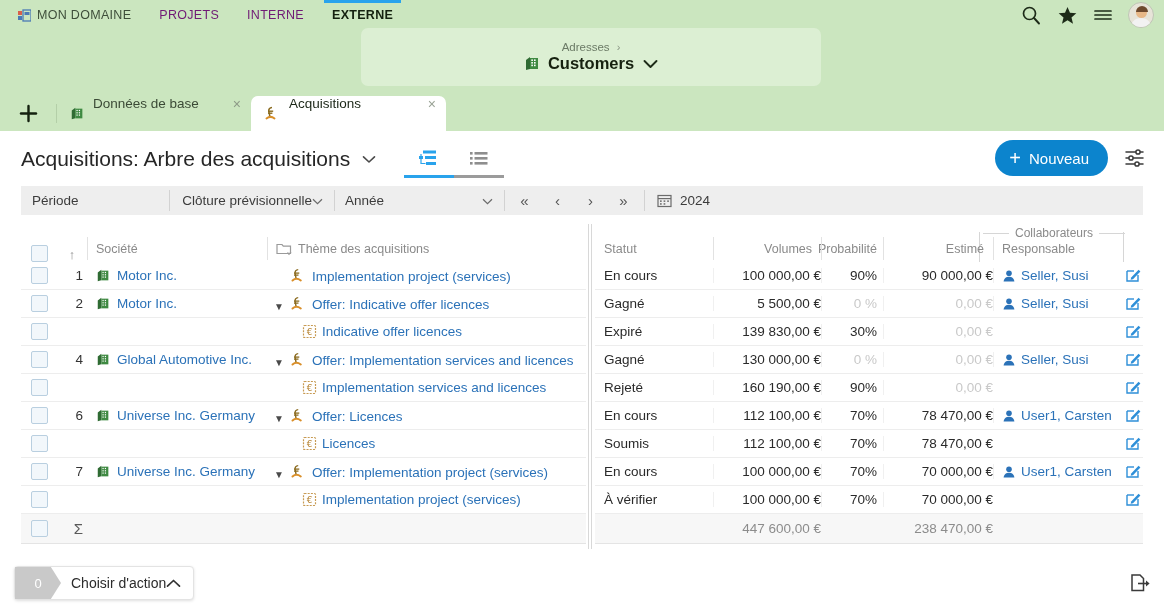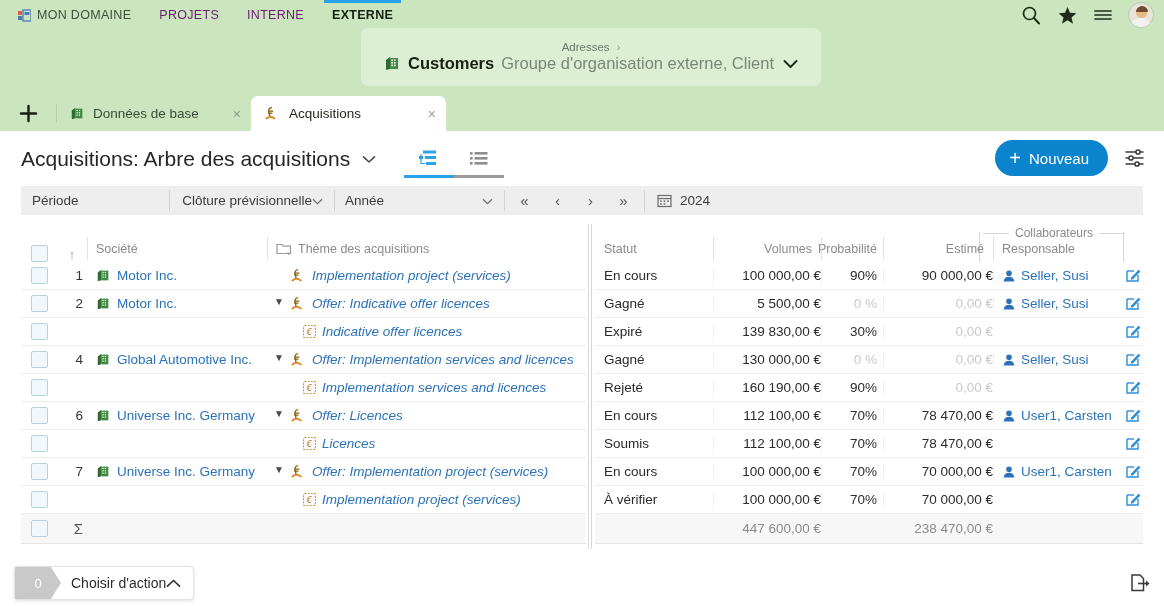--- a/index.html
+++ b/index.html
@@ -48,21 +48,21 @@
   .ctx-desc { font-size:16.5px; color:#78857290; color:#7b8775; }
   .ctx-chev { font-size:15px; color:#2e3a2a; margin-left:2px; }
 
   
   .tabstrip { position:absolute; left:0; bottom:0; height:35px; width:1164px; display:flex; align-items:flex-end; }
   .plus-tab {
     width:56px; height:35px; display:flex; align-items:center; justify-content:center;
     font-size:23px; color:#1d2a18; cursor:pointer; font-weight:300;
   }
   .tab {
-    height:35px; display:flex; align-items:center; gap:8px; padding:0 10px 0 14px;
+    height:35px; display:flex; gap:8px; padding:0 10px 0 14px;
     font-size:13.5px; color:#3b4a36; cursor:pointer; position:relative; min-width:60px;
   }
   .tab .tabsep { position:absolute; left:0; top:8px; bottom:8px; width:1px; background:#b4cfa8; }
   .tab.active {
     background:#ffffff; color:#1b2617; border-radius:7px 7px 0 0;
   }
   .tab .tclose { font-size:14px; color:#8d9a87; margin-left:6px; }
   .tab.active .tclose { color:#9aa396; }
 
   
@@ -126,21 +126,21 @@
   .cg-line { height:1px; background:#d6d6d6; width:26px; }
   .cg-box { position:absolute; top:8px; border-left:1px solid #d6d6d6; border-right:1px solid #d6d6d6; height:30px; }
 
   .row {
     height:28px; display:flex; align-items:center; border-bottom:1px solid #ededed;
     font-size:13.5px; color:#2a2a2a;
   }
   .row.sum { background:#f7f7f7; border-bottom:1px solid #e4e4e4; color:#8c8c8c; height:30px; }
   .c-num { width:30px; flex:0 0 30px; text-align:right; padding-right:4px; font-size:13.5px; color:#333; }
   .c-company { width:183px; flex:0 0 183px; display:flex; align-items:center; gap:6px; padding-left:9px; overflow:hidden;}
-  .c-theme { flex:1 1 auto; display:flex; align-items:flex-start; gap:5px; padding-left:0px; overflow:hidden;font-style:italic; }
+  .c-theme { flex:1 1 auto; display:flex; align-items:flex-end; gap:5px; padding-left:0px; overflow:hidden; }
   .lnk { color:#2b72b8; cursor:pointer; white-space:nowrap; }
   .twisty { width:14px; flex:0 0 14px; font-size:10px; color:#4a4a4a; text-align:center; cursor:pointer; }
   .twisty.empty { visibility:hidden; }
   .indent-0 { padding-left:2px; }
   .indent-1 { padding-left:32px; }
 
   .c-statut { width:118px; flex:0 0 118px; padding-left:9px; }
   .c-vol { width:108px; flex:0 0 108px; text-align:right; }
   .c-prob { width:62px; flex:0 0 62px; text-align:right; }
   .c-est  { width:110px; flex:0 0 110px; text-align:right; }
@@ -236,21 +236,20 @@
               <rect x="7.3" y="4.4" width="1.6" height="1.6"></rect>
               <rect x="10" y="4.4" width="1.6" height="1.6"></rect>
               <rect x="7.3" y="7" width="1.6" height="1.6"></rect>
               <rect x="10" y="7" width="1.6" height="1.6"></rect>
               <rect x="7.3" y="9.6" width="1.6" height="1.6"></rect>
               <rect x="10" y="9.6" width="1.6" height="1.6"></rect>
             </g>
         </svg>
       </span>
       <span class="ctx-name">Customers</span>
-      <span class="ctx-desc">Groupe d'organisation externe, Client</span>
       <span class="ctx-chev">
         <svg width="15" height="10" viewBox="0 0 15 10">
             <polyline points="1.5,2 7.5,8 13.5,2" fill="none" stroke="#1d2b18" stroke-width="1.9" stroke-linecap="round" stroke-linejoin="round"></polyline>
           </svg>
       </span>
     </div>
   </div>
 
   <div class="tabstrip">
     <div class="plus-tab">

